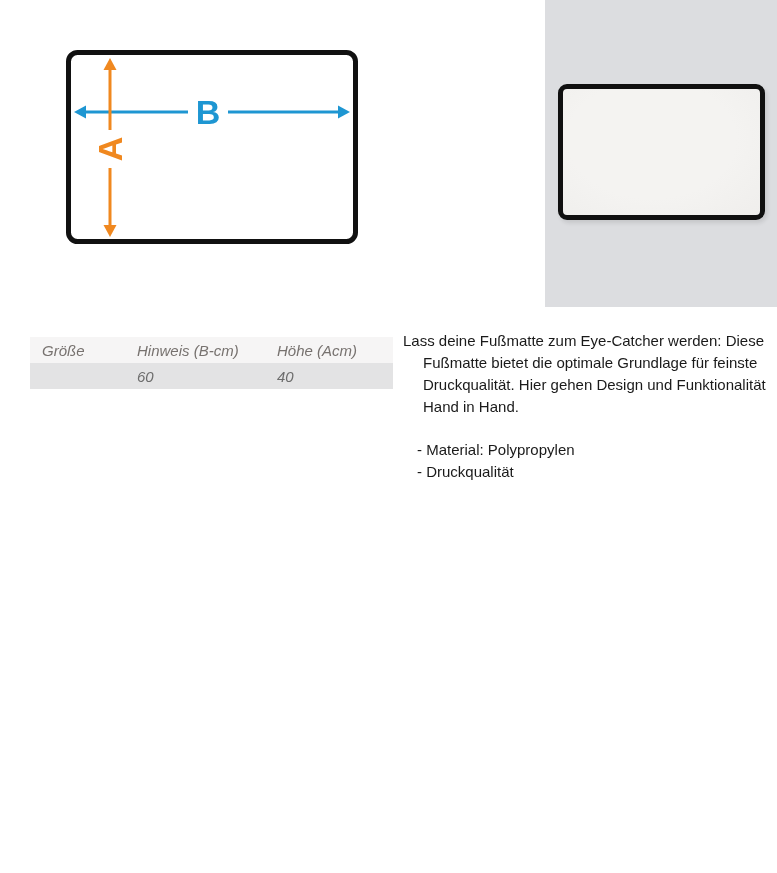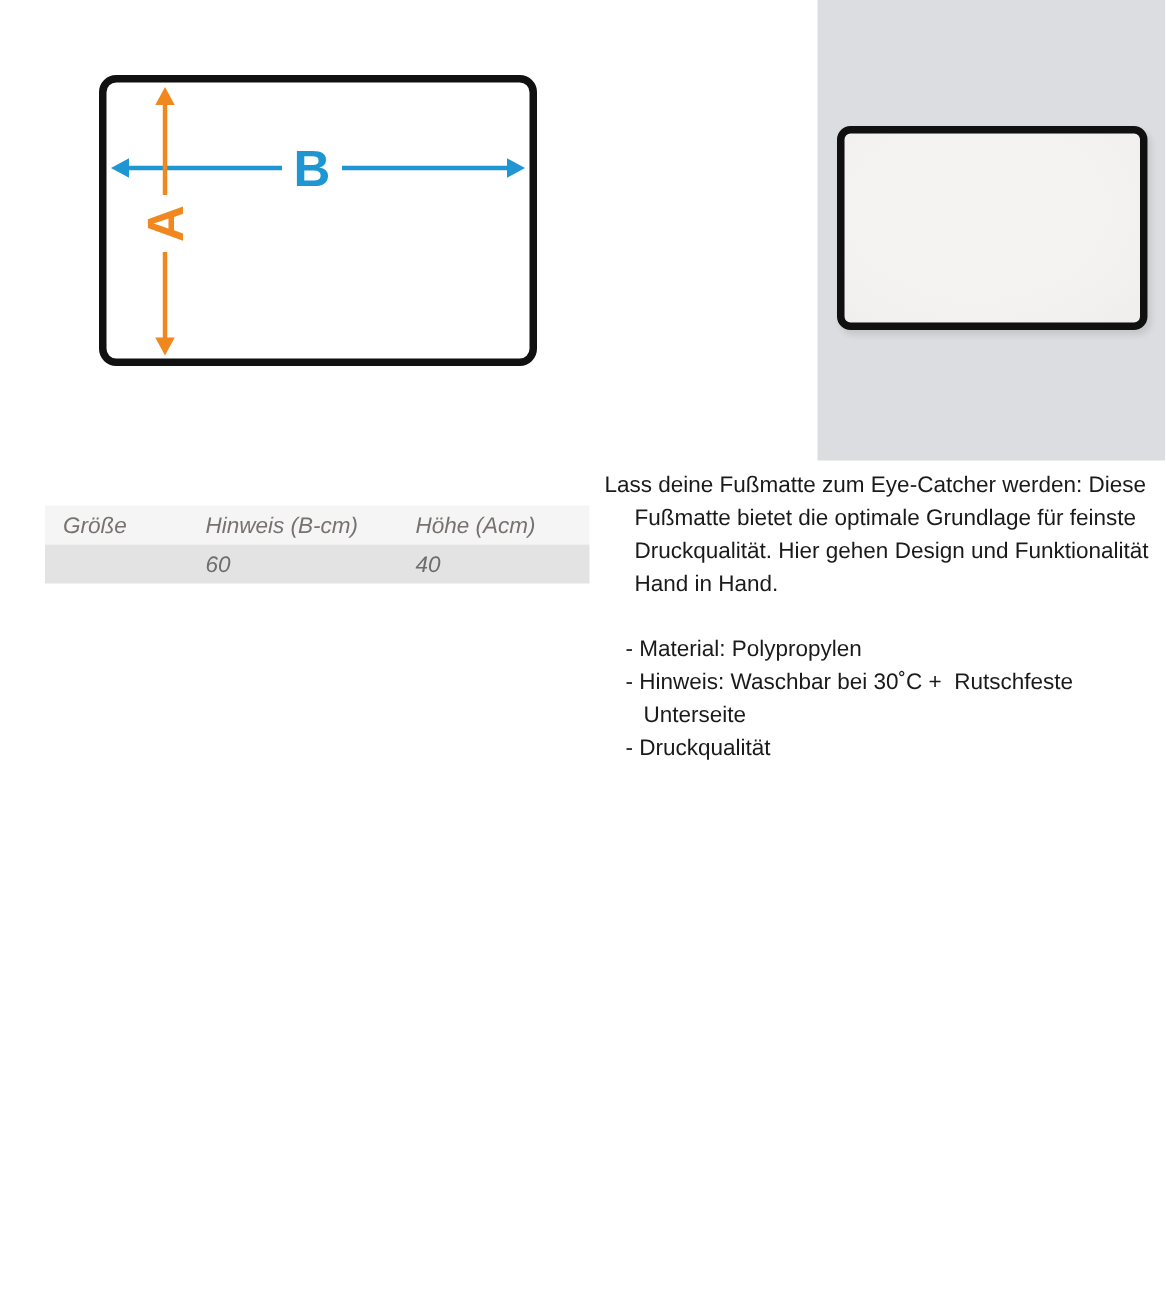--- a/index.html
+++ b/index.html
@@ -86,21 +86,21 @@
   .tr.row {
     background: var(--table-row-bg, #e3e3e4);
     color: var(--table-row-text, #6d6d6d);
   }
   .th, .td { padding-left: 12px; white-space: nowrap; }
 
   
   .description {
     position: absolute;
     left: 403px;
-    top: 313px;
+    top: 330px;
     width: 372px;
     font-size: 15px;
     line-height: 22px;
     color: var(--body-text, #1a1a1a);
   }
   .intro {
     margin: 0 0 21px 0;
     width: 365px;
     padding-left: 20px;
     text-indent: -20px;
@@ -151,18 +151,17 @@
       <div class="td"></div>
       <div class="td">60</div>
       <div class="td">40</div>
     </div>
   </div>
 
   <div class="description">
     <p class="intro">Lass deine Fußmatte zum Eye-Catcher werden: Diese Fußmatte bietet die optimale Grundlage für feinste Druckqualität. Hier gehen Design und Funktionalität Hand in Hand.</p>
     <div class="bullets">
       <div class="bullet">- Material: Polypropylen</div>
-      <div class="bullet">- Hinweis: Waschbar bei 30˚C +  Rutschfeste Unterseite</div>
       <div class="bullet">- Druckqualität</div>
     </div>
   </div>
 
 </div>
 
 </body></html>

